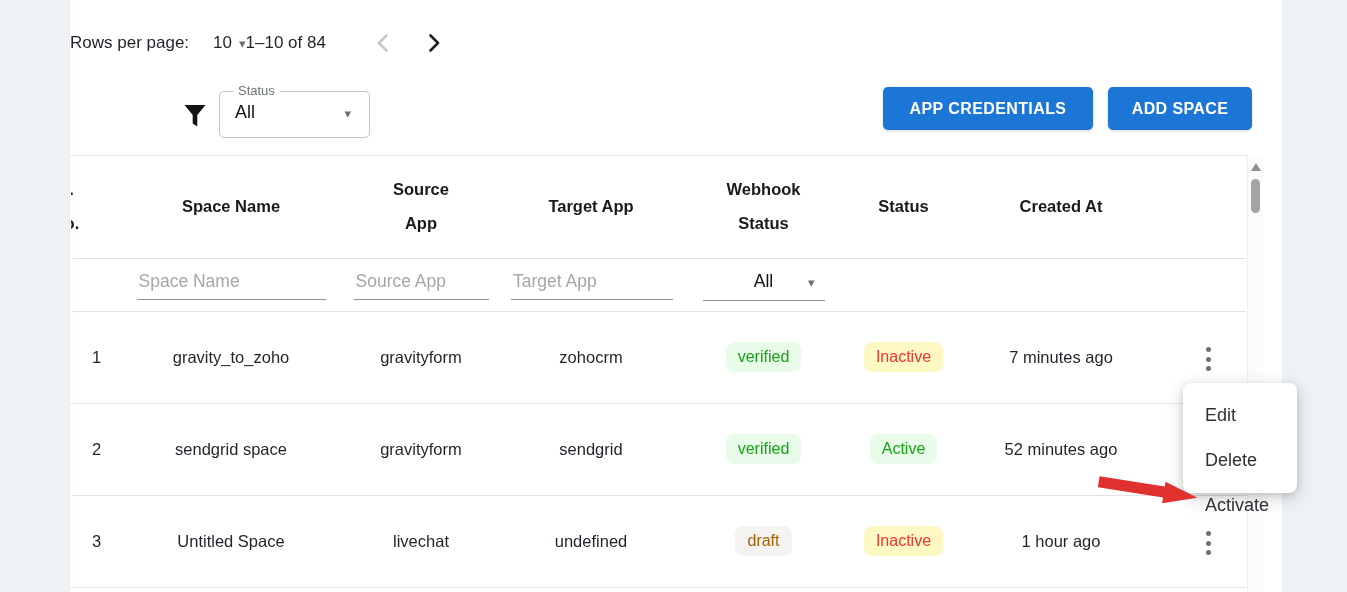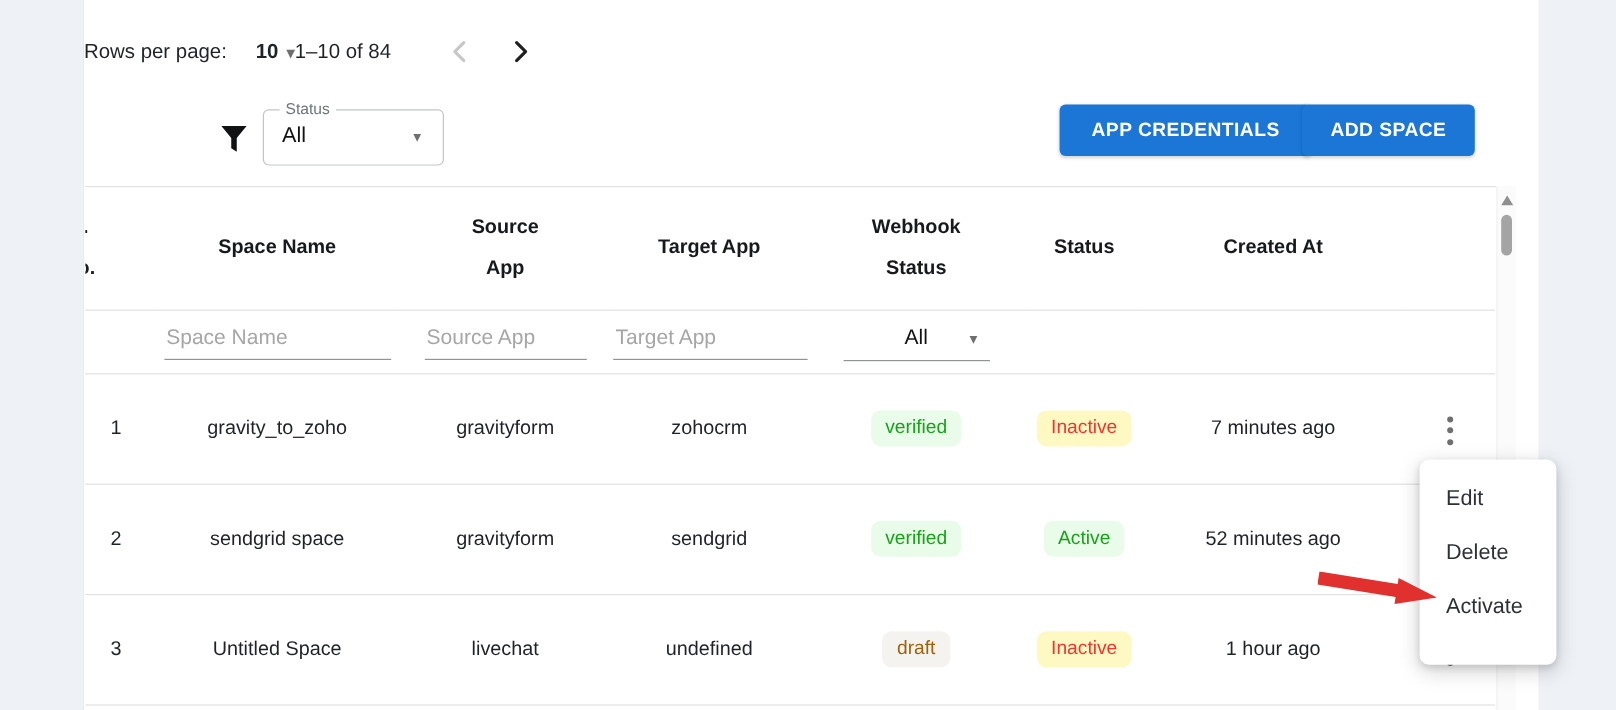--- a/index.html
+++ b/index.html
@@ -16,21 +16,21 @@
     background:#ffffff; border-left:1px solid #e8eaee;
   }
 
   
   .pagination {
     position:absolute; top:26px; left:0; width:1172px; height:34px;
     display:flex; align-items:center; 
     font-size:17px; color:#1f2329;
   }
   .rpp-label { margin-right:24px; }
-  .rpp-value { display:flex; align-items:center; gap:7px; cursor:pointer;font-weight:bold; }
+  .rpp-value { display:flex; align-items:center; gap:7px; cursor:pointer; }
   .caret { font-size:13px; color:#6f6f6f; line-height:1; }
   .range { }
   .pg-btn { width:34px; height:34px; display:flex; align-items:center; justify-content:center; cursor:pointer; }
   .pg-prev { margin-left:40px; }
   .pg-next { margin-left:18px; }
 
   
   .funnel { position:absolute; left:113px; top:101px; width:24px; height:30px; cursor:pointer; }
   .status-select {
     position:absolute; left:149px; top:91px; width:151px; height:47px;
@@ -45,21 +45,21 @@
   }
   .status-select .caret { position:absolute; right:18px; top:15px; }
 
   .btn {
     position:absolute; top:87px; height:43px; border:none; border-radius:5px;
     background:#1b76d6; color:#ffffff; font-family:inherit;
     font-size:16px; font-weight:bold; letter-spacing:.4px; cursor:pointer;
     box-shadow:0 1px 3px rgba(0,0,0,.18);
   }
   .btn-credentials { left:813px; width:210px; }
-  .btn-addspace { left:1015px; width:144px; }
+  .btn-addspace { left:1038px; width:144px; }
 
   
   .table-wrap {
     position:absolute; left:1px; top:155px; width:1176px; height:437px;
     overflow:hidden; border-top:1px solid #e2e2e2;
   }
   table { border-collapse:collapse; table-layout:fixed; width:1175px; }
   col.c-sno{width:60px} col.c-space{width:200px} col.c-source{width:180px}
   col.c-target{width:160px} col.c-webhook{width:185px} col.c-status{width:95px}
   col.c-created{width:220px} col.c-actions{width:75px}
@@ -112,21 +112,21 @@
     border-left:5px solid transparent; border-right:5px solid transparent;
     border-bottom:8px solid #8f8f8f;
   }
   .vscroll .thumb {
     position:absolute; left:3px; top:24px; width:9px; height:34px;
     background:#a4a4a4; border-radius:5px;
   }
 
   
   .ctx-menu {
-    position:absolute; left:1183px; top:383px; width:114px; height:171px;
+    position:absolute; left:1183px; top:383px; width:114px; height:110px;
     background:#ffffff; border-radius:8px; z-index:10; padding:10px 0;
     box-shadow:0 5px 18px rgba(0,0,0,.18), 0 2px 6px rgba(0,0,0,.12);
   }
   .ctx-item {
     height:45px; display:flex; align-items:center; padding-left:22px;
     font-size:18px; color:#2d3136; cursor:pointer;
   }
 
   .red-arrow { position:absolute; left:1098px; top:476px; z-index:11; }
 </style>

